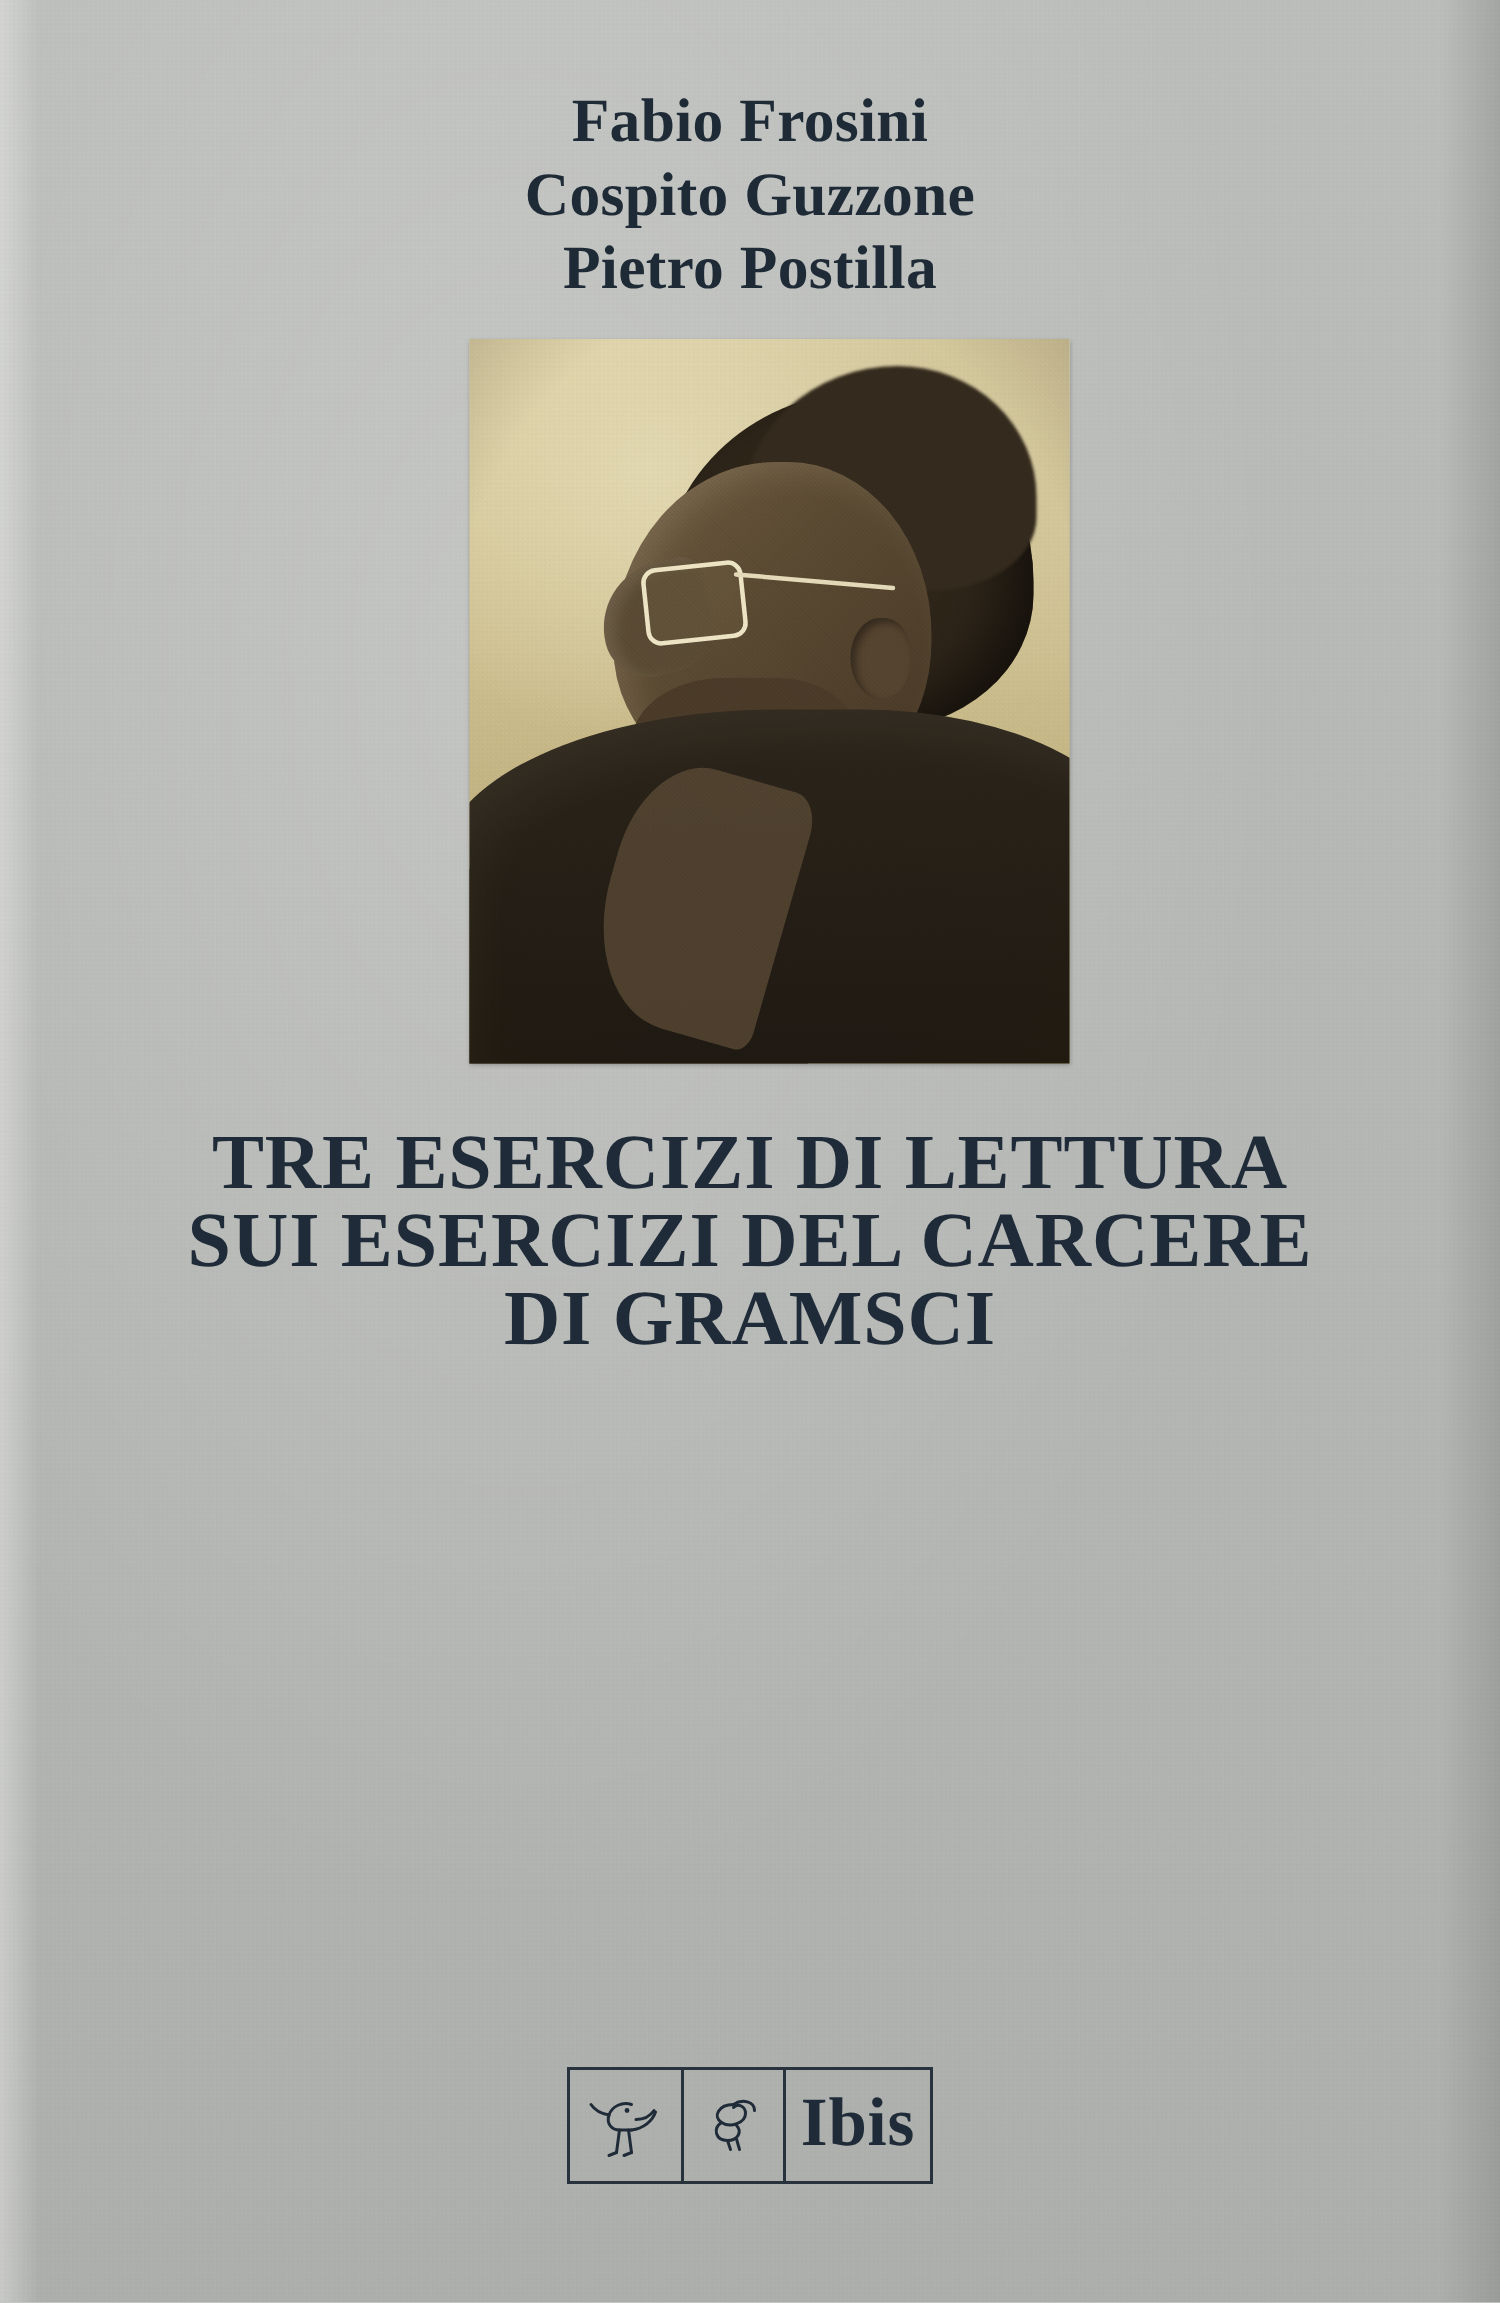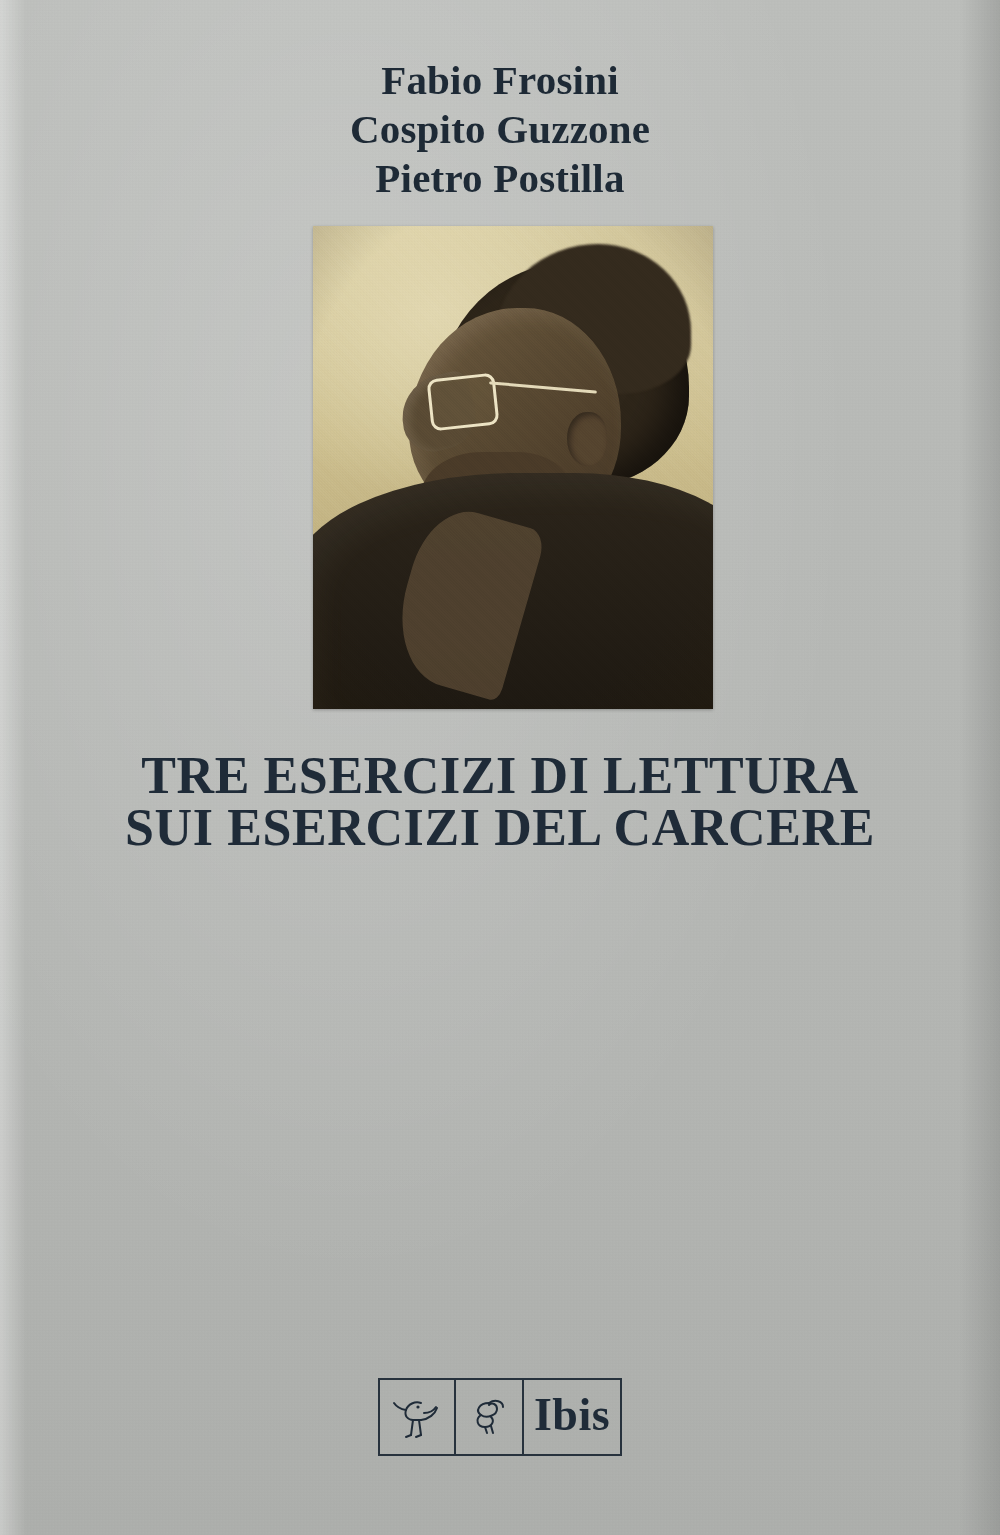--- a/index.html
+++ b/index.html
@@ -316,20 +316,21 @@
       <div class="ph-coat"></div>
       <div class="ph-lapel"></div>
       <div class="ph-vignette"></div>
       <div class="ph-grain"></div>
     </div>
   </div>
 
   <div class="title-block">
     <div class="tline">TRE ESERCIZI DI LETTURA</div>
     <div class="tline">SUI ESERCIZI DEL CARCERE</div>
+    <div class="tline">DI GRAMSCI</div>
   </div>
 
 
   <div class="publisher">
     <div class="pub-box">
       <div class="pub-cell c1">
         <svg class="ibis-glyph" width="52" height="52" viewBox="0 0 52 52" aria-hidden="true">
           <g fill="none" stroke="#1f2b38" stroke-width="2" stroke-linecap="round" stroke-linejoin="round">
             <path d="M30 12 C24 10, 17 13, 15 19 C13 25, 17 29, 22 29 L30 29"></path>
             <path d="M15 19 C9 18, 5 15, 3 12"></path>

